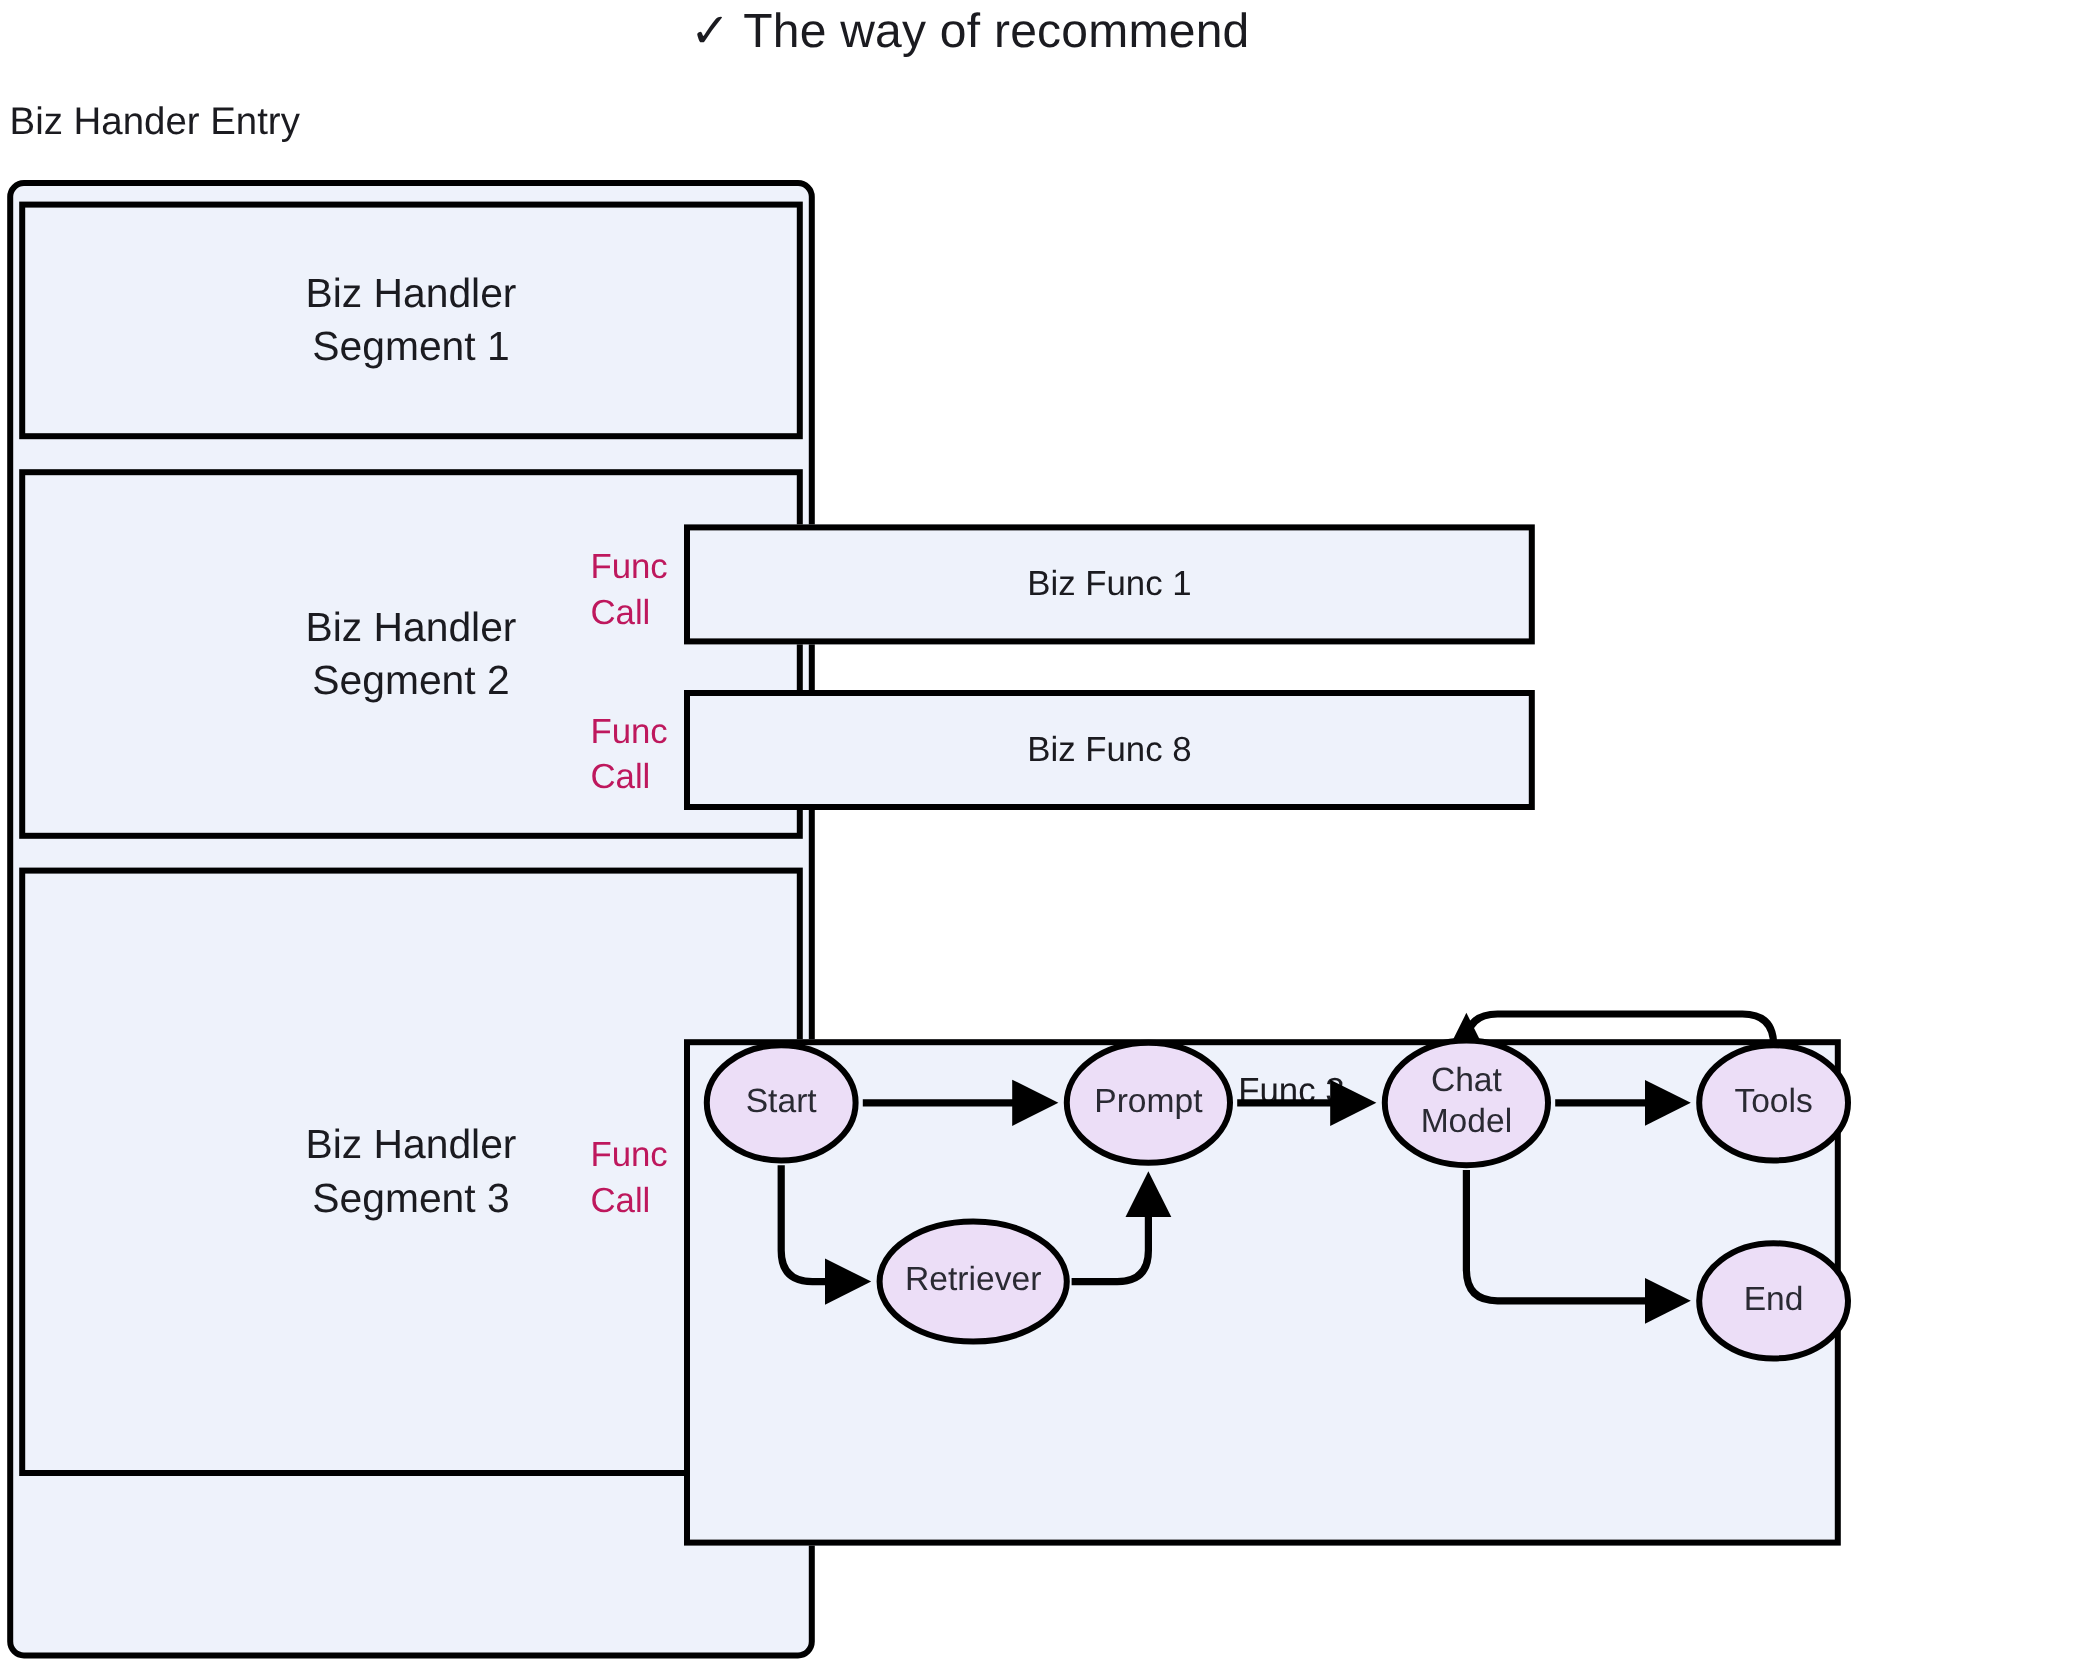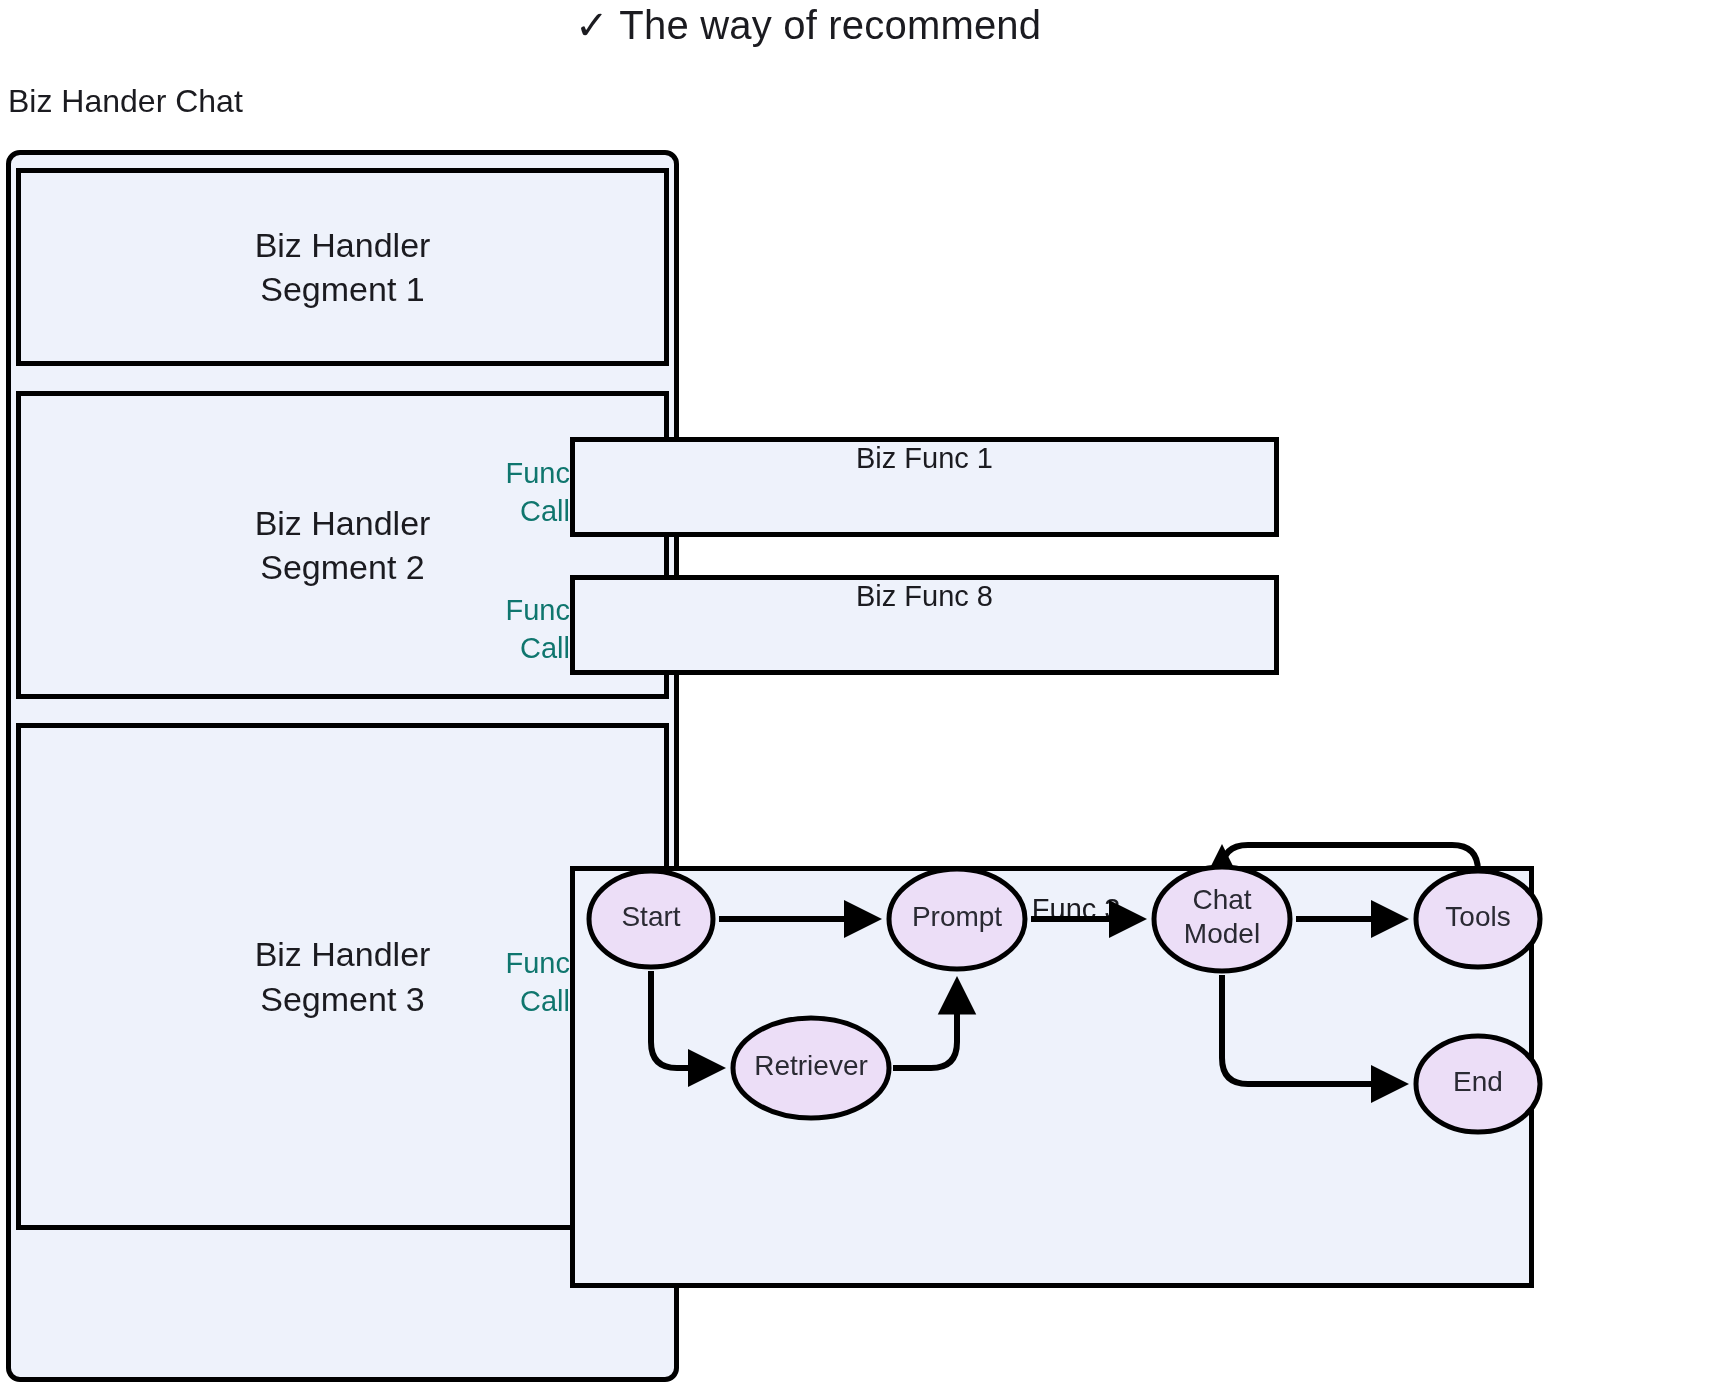--- a/index.html
+++ b/index.html
@@ -55,35 +55,36 @@
   #seg2 { left:16px;  top:391px;  width:653px; height:308px; }
   #seg3 { left:16px;  top:723px;  width:653px; height:507px; }
 
   .seg-text { pointer-events:none; }
 
   
   .func-call {
     position:absolute;
     font-size:29px;
     line-height:1.30;
-    text-align:right;
+    text-align:left;
     white-space:pre-line;
-    color:#0f766e;
+    color:#be185d;
   }
   #fc1 { left:492px; top:455px; width:78px; }
   #fc2 { left:492px; top:592px; width:78px; }
   #fc3 { left:492px; top:945px; width:78px; }
 
   
   .func-box {
     position:absolute;
     background:#eef2fb;
     border:5px solid #000000;
     box-sizing:border-box;
     display:flex;
+    align-items:center;
     justify-content:center;
     font-size:29px;
     color:#1b1b20;
   }
   #func1 { left:570px; top:437px; width:709px; height:100px; }
   #func2 { left:570px; top:575px; width:709px; height:100px; }
 
   
   #func3 {
     position:absolute;
@@ -128,21 +129,21 @@
     stroke-linecap:butt;
     stroke-linejoin:round;
   }
 </style>
 </head>
 <body>
 
 <div id="stage">
 
   <div class="title">✓ The way of recommend</div>
-  <div class="entry-label">Biz Hander Chat</div>
+  <div class="entry-label">Biz Hander Entry</div>
 
   <div class="entry-box"></div>
 
   <div class="segment" id="seg1">
     <span class="seg-text" style="white-space:pre-line;">Biz  Handler
 Segment 1</span>
   </div>
   <div class="segment" id="seg2">
     <span class="seg-text" style="white-space:pre-line;">Biz  Handler
 Segment 2</span>

